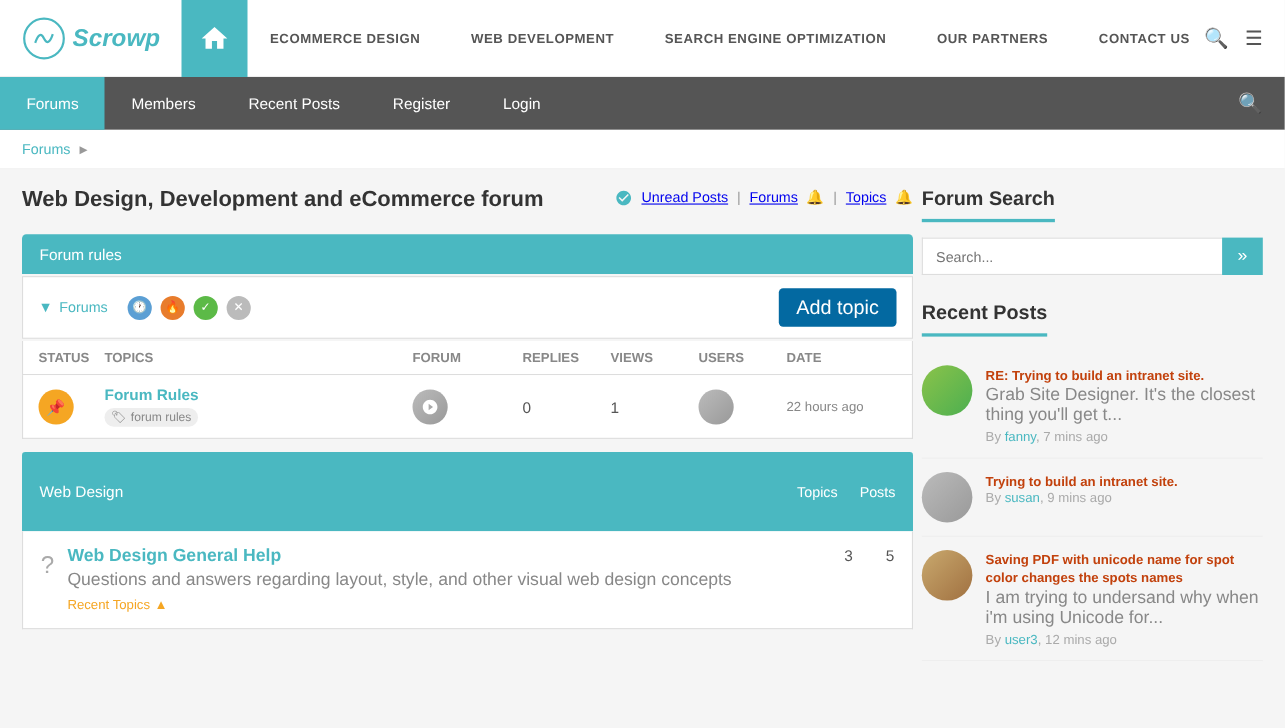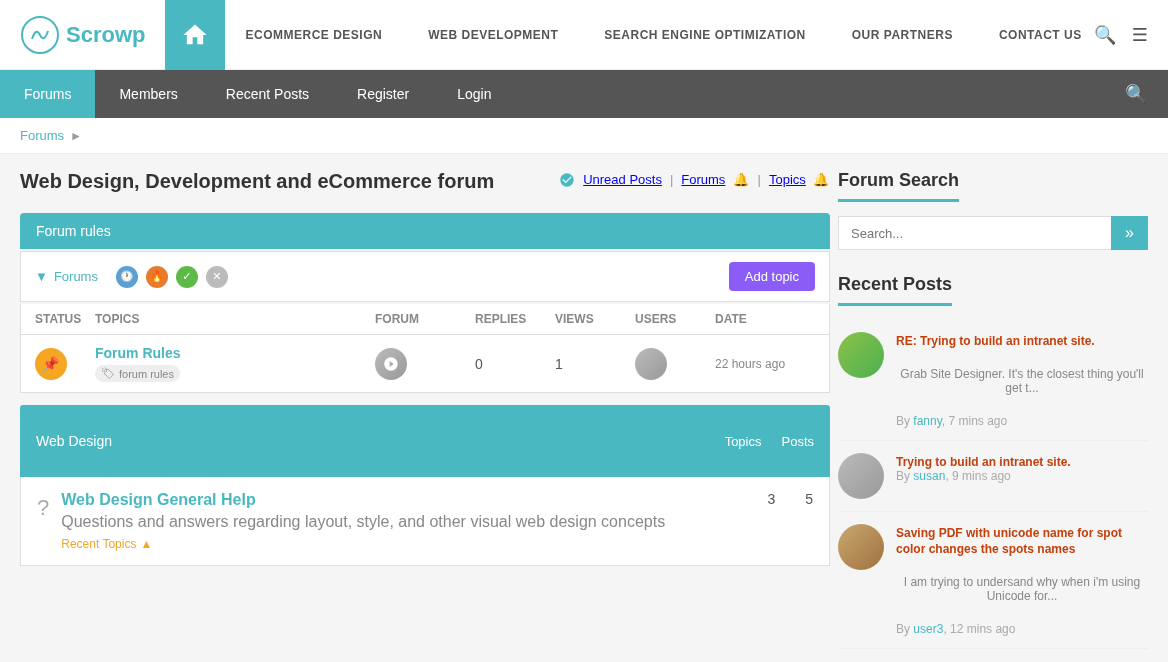--- a/index.html
+++ b/index.html
@@ -17,20 +17,21 @@
     .logo-area {
       display: flex;
       align-items: center;
       margin-right: 0;
     }
     .logo-text {
       font-size: 22px;
       color: #4ab8c1;
       font-weight: bold;
       margin-left: 6px;
+      font-style: italic;
     }
     .logo-icon {
       width: 40px;
       height: 40px;
     }
     .home-box {
       background: #4ab8c1;
       width: 60px;
       height: 70px;
       display: flex;
@@ -163,27 +164,27 @@
     }
     .topics-dropdown span { color: #4ab8c1; }
     .filter-icons { display: flex; gap: 8px; margin-left: 6px; }
     .filter-icon { width: 22px; height: 22px; border-radius: 50%; display: flex; align-items: center; justify-content: center; font-size: 11px; cursor: pointer; }
     .fi-blue { background: #5b9fd4; color: #fff; }
     .fi-orange { background: #e87c2c; color: #fff; }
     .fi-green { background: #5cba47; color: #fff; }
     .fi-gray { background: #bbb; color: #fff; }
     .add-topic-btn {
       margin-left: auto;
-      background: #8b5cf6;
+      background: #0369a1;
       color: #fff;
       border: none;
       padding: 7px 16px;
       border-radius: 4px;
       cursor: pointer;
-      font-size: 13px;
+      font-size: 18px;
     }
 
     
     .table-header {
       display: grid;
       grid-template-columns: 60px 1fr 100px 80px 80px 80px 100px;
       background: #fff;
       border: 1px solid #ddd;
       border-top: none;
       padding: 8px 14px;
@@ -332,21 +333,21 @@
     .rp-avatar {
       width: 46px;
       height: 46px;
       border-radius: 50%;
       background: #ccc;
       overflow: hidden;
       flex-shrink: 0;
     }
     .rp-content { flex: 1; }
     .rp-title { color: #c2410c; text-decoration: none; font-size: 12px; font-weight: bold; }
-    .rp-excerpt { color: #888; font-size: 12px; margin: 19px 0; text-align: center; }
+    .rp-excerpt { color: #888; font-size: 16px; margin: 3px 0; }
     .rp-meta { font-size: 12px; color: #aaa; }
     .rp-meta a { color: #4ab8c1; text-decoration: none; }
 
     
     .avatar-shape-1 { background: linear-gradient(135deg, #8bc34a, #4caf50); border-radius: 50%; }
     .avatar-shape-2 { background: linear-gradient(135deg, #bbb, #999); border-radius: 50%; }
     .avatar-shape-3 { background: linear-gradient(135deg, #c9a96e, #a07040); border-radius: 50%; }
     .avatar-small { width: 32px; height: 32px; border-radius: 50%; }
   </style>
 </head>

